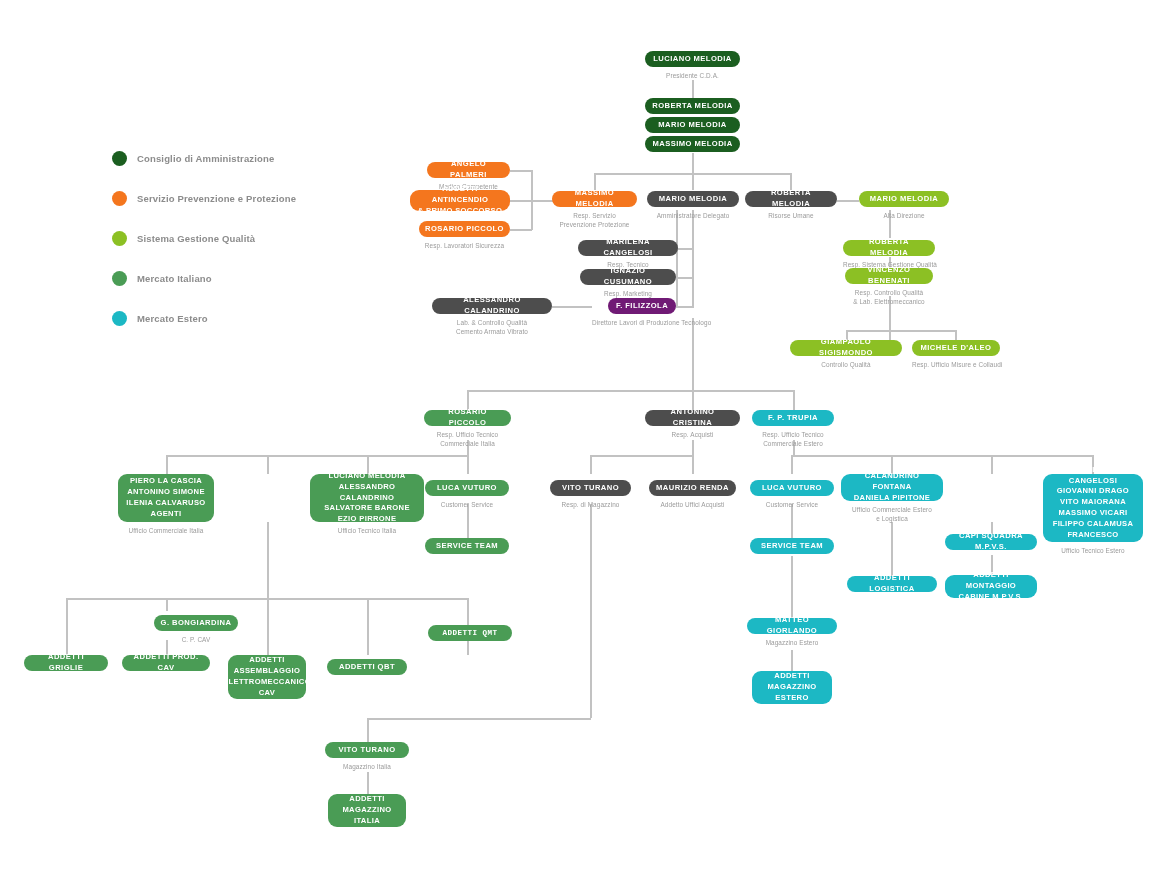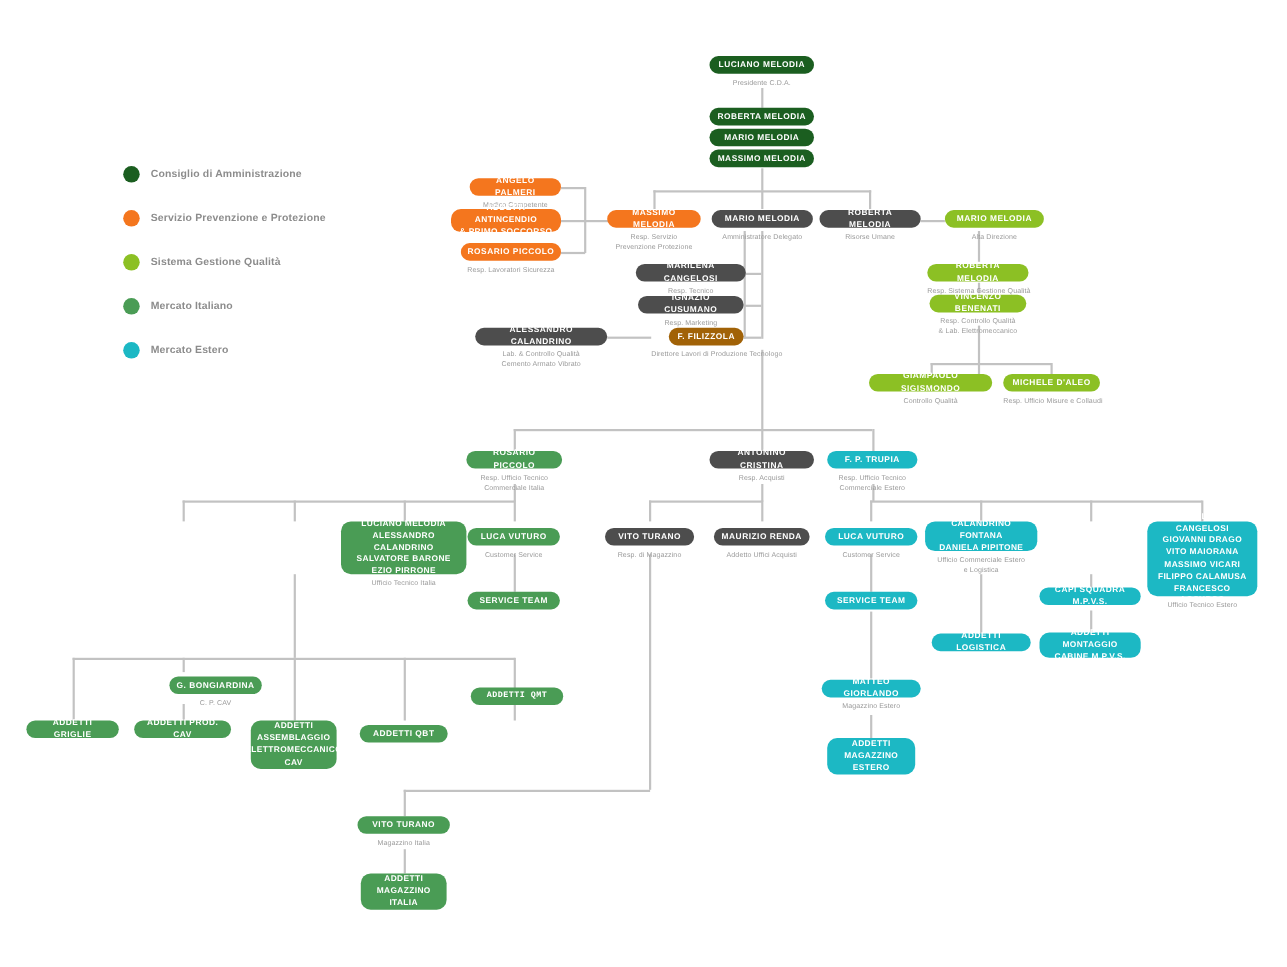--- a/index.html
+++ b/index.html
@@ -210,21 +210,21 @@
 
   <div class="node" style="left:578px;top:240px;width:100px;">
     <div class="pill" style="background:#4d4d4d;height:16px;">MARILENA CANGELOSI</div>
     <div class="sub">Resp. Tecnico</div>
   </div>
   <div class="node" style="left:580px;top:269px;width:96px;">
     <div class="pill" style="background:#4d4d4d;height:16px;">IGNAZIO CUSUMANO</div>
     <div class="sub">Resp. Marketing</div>
   </div>
   <div class="node" style="left:592px;top:298px;width:84px;">
-    <div class="pill" style="background:#a16207;height:16px;margin-left:16px;">F. FILIZZOLA</div>
+    <div class="pill" style="background:#701a75;height:16px;margin-left:16px;">F. FILIZZOLA</div>
     <div class="sub" style="white-space:nowrap;">Direttore Lavori di Produzione Tecnologo</div>
   </div>
   <div class="node" style="left:432px;top:298px;width:120px;">
     <div class="pill" style="background:#4d4d4d;height:16px;">ALESSANDRO CALANDRINO</div>
     <div class="sub">Lab. &amp; Controllo Qualità
 Cemento Armato Vibrato</div>
   </div>
 
   <div class="node" style="left:843px;top:240px;width:92px;">
     <div class="pill" style="background:#8cc024;height:16px;">ROBERTA MELODIA</div>
@@ -252,20 +252,27 @@
   <div class="node" style="left:645px;top:410px;width:95px;">
     <div class="pill" style="background:#4d4d4d;height:16px;">ANTONINO CRISTINA</div>
     <div class="sub">Resp. Acquisti</div>
   </div>
   <div class="node" style="left:752px;top:410px;width:82px;">
     <div class="pill" style="background:#1cb8c4;height:16px;">F. P. TRUPIA</div>
     <div class="sub">Resp. Ufficio Tecnico
 Commerciale Estero</div>
   </div>
 
+  <div class="node" style="left:118px;top:474px;width:96px;">
+    <div class="pill multi" style="background:#4a9c55;height:48px;white-space:pre-line;">PIERO LA CASCIA
+ANTONINO SIMONE
+ILENIA CALVARUSO
+AGENTI</div>
+    <div class="sub">Ufficio Commerciale Italia</div>
+  </div>
   <div class="node" style="left:310px;top:474px;width:114px;">
     <div class="pill multi" style="background:#4a9c55;height:48px;white-space:pre-line;">LUCIANO MELODIA
 ALESSANDRO CALANDRINO
 SALVATORE BARONE
 EZIO PIRRONE</div>
     <div class="sub">Ufficio Tecnico Italia</div>
   </div>
   <div class="node" style="left:425px;top:480px;width:84px;">
     <div class="pill" style="background:#4a9c55;height:16px;">LUCA VUTURO</div>
     <div class="sub">Customer Service</div>

